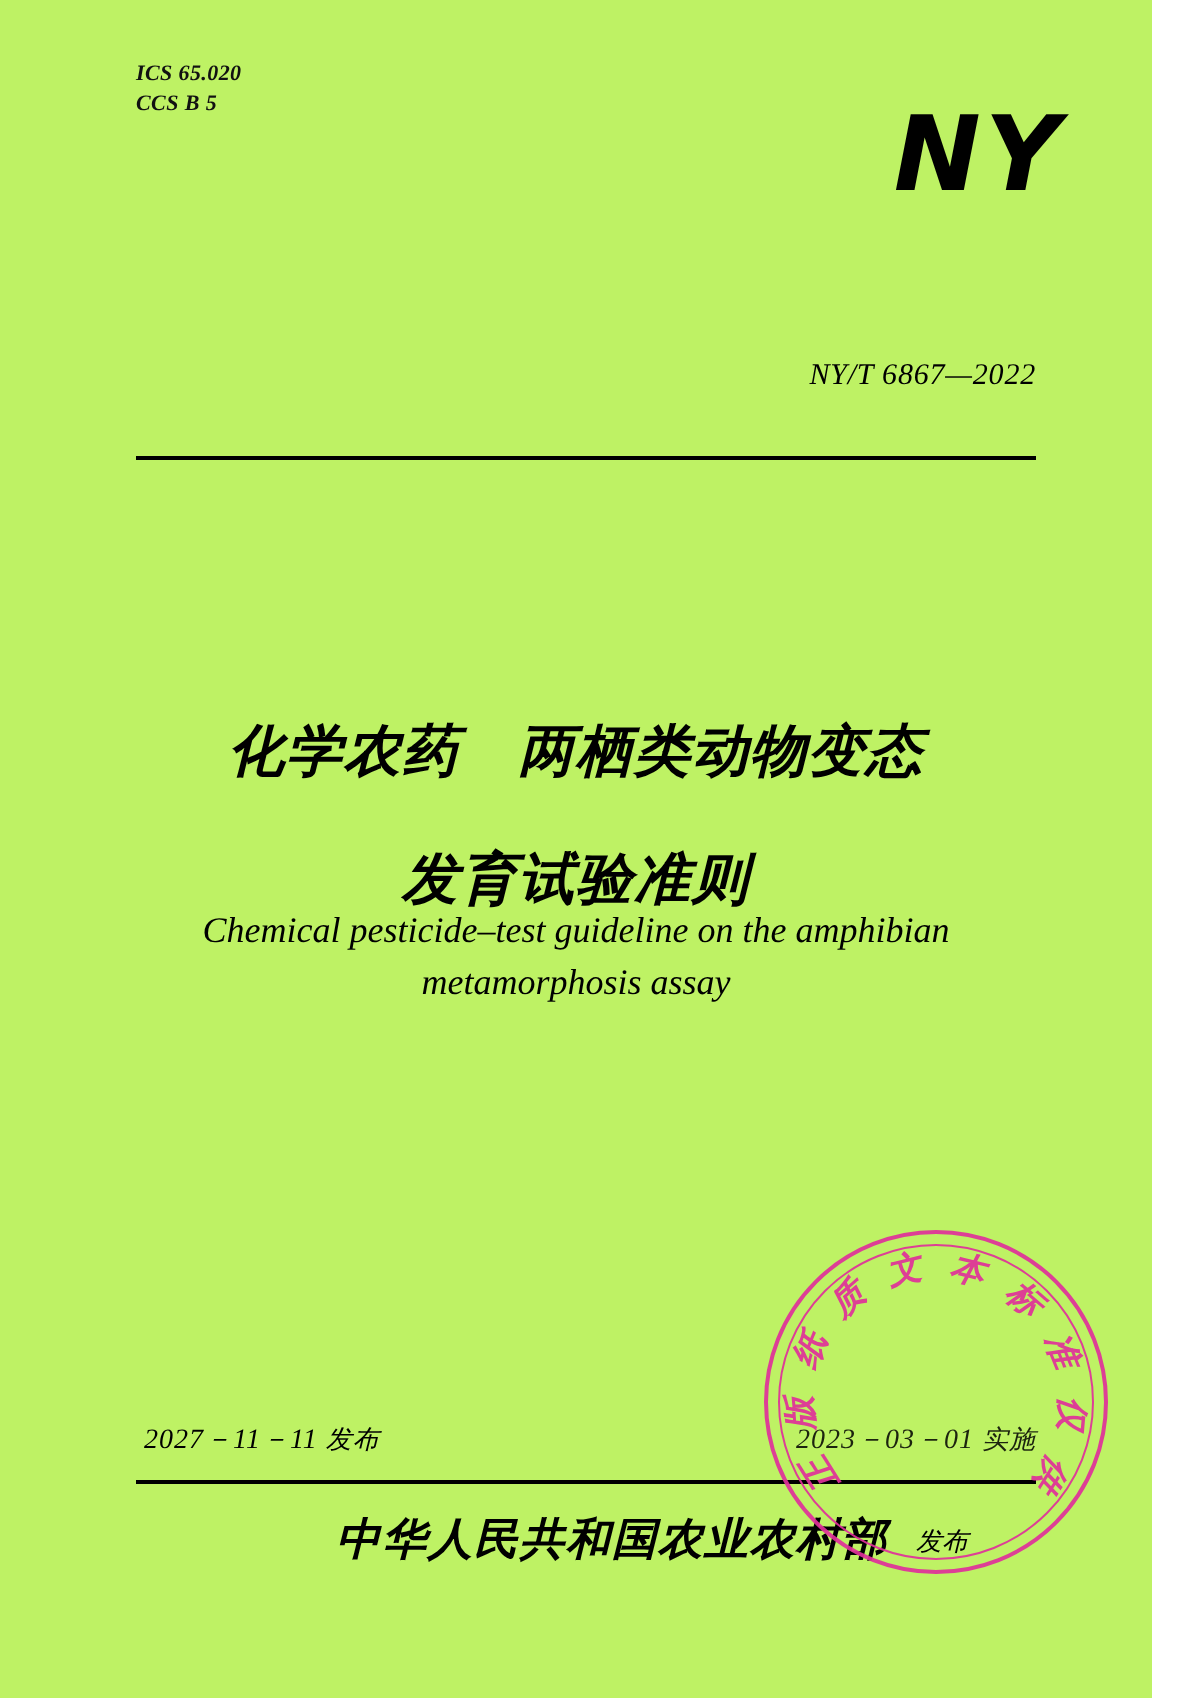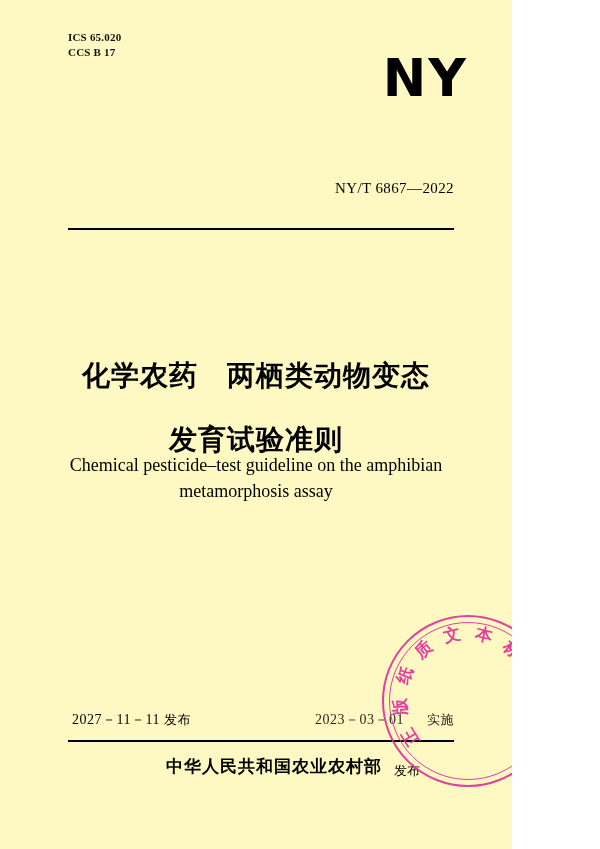--- a/index.html
+++ b/index.html
@@ -5,25 +5,26 @@
   html, body {
     margin: 0;
     padding: 0;
     background: #ffffff;
   }
   body {
     font-family: "Liberation Sans", sans-serif;
   }
   .page {
     position: relative;
-    width: 512px;
+    width: 576px;
     height: 849px;
-    background: #fef9c3;
+    background: #bef264;
     overflow: hidden;
     box-sizing: border-box;
+    font-style: italic;
   }
 
   
   .ics-block {
     position: absolute;
     left: 68px;
     top: 30px;
     font-family: "Liberation Serif", serif;
     font-weight: bold;
     font-size: 11px;
@@ -140,21 +141,21 @@
   }
 
   .issuer {
     position: absolute;
     left: 0;
     right: 0;
     top: 755px;
     text-align: center;
     font-family: "DejaVu Sans", sans-serif;
     font-weight: bold;
-    font-size: 17px;
+    font-size: 22px;
     letter-spacing: 1px;
     color: #000000;
     padding-left: 36px;
   }
   .issuer-suffix {
     position: absolute;
     right: 92px;
     top: 762px;
     font-family: "DejaVu Sans", sans-serif;
     font-size: 13px;
@@ -168,21 +169,20 @@
     top: 711px;
     font-family: "Liberation Serif", serif;
     font-size: 14px;
     letter-spacing: 0.5px;
     color: #000000;
     opacity: 0.85;
   }
   .impl-date .cn {
     font-family: "DejaVu Sans", sans-serif;
     font-size: 13px;
-    margin-left: 19px;
   }
 
   
   .stamp {
     position: absolute;
     left: 382px;
     top: 615px;
     width: 172px;
     height: 172px;
     pointer-events: none;
@@ -226,21 +226,21 @@
     transform-origin: 0 0;
   }
 </style>
 </head>
 <body>
 
 <div class="page">
 
   <div class="ics-block">
     <div>ICS 65.020</div>
-    <div>CCS B 17</div>
+    <div>CCS B 5</div>
   </div>
 
   <div class="ny-logo">NY</div>
 
 
   <div class="std-number">NY/T 6867—2022</div>
 
   <div class="rule-top"></div>
 
   <div class="doc-title">

